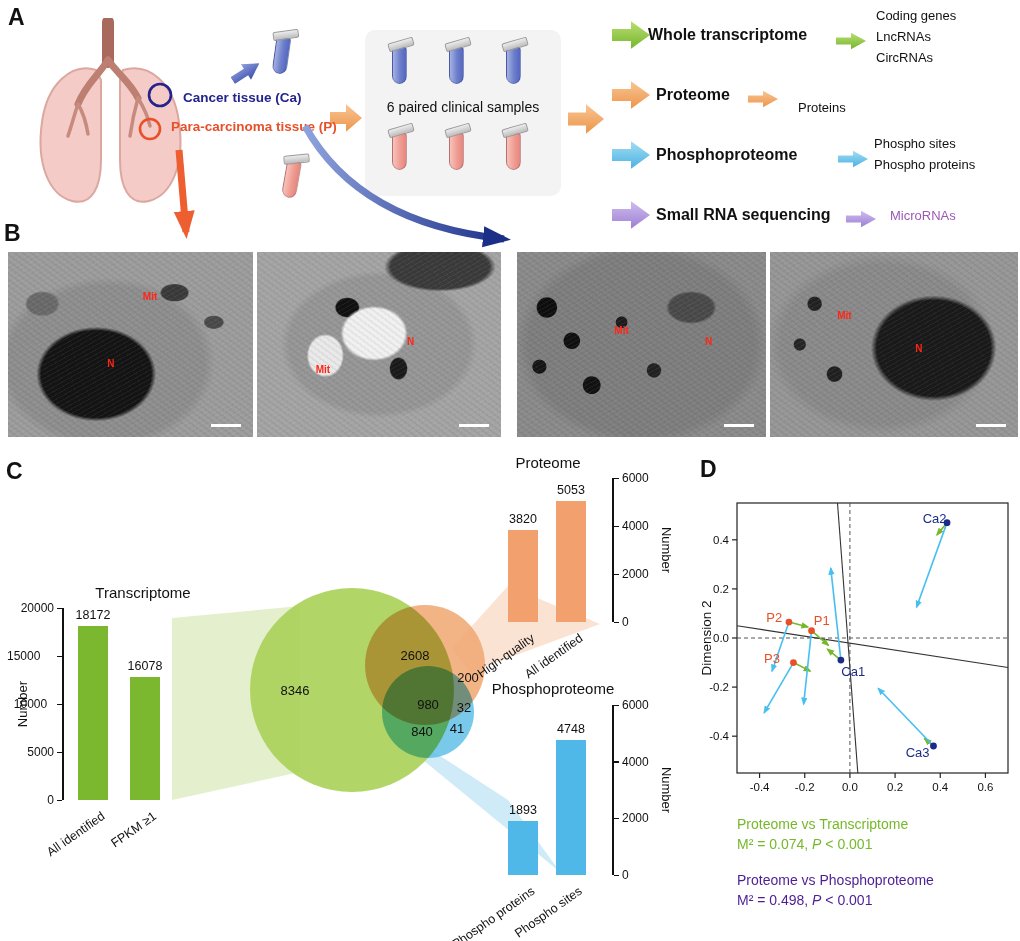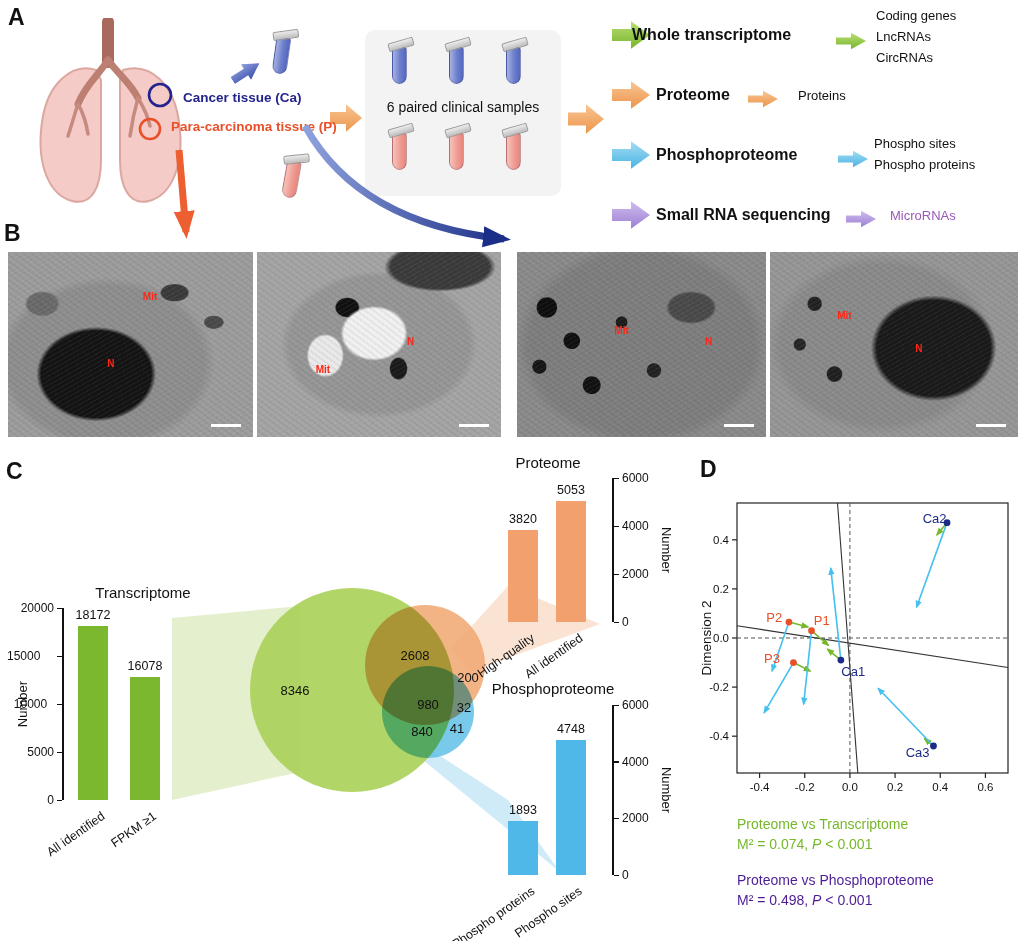--- a/index.html
+++ b/index.html
@@ -119,30 +119,30 @@
   <div class="tube blue" style="left:449px;top:46px"></div>
   <div class="tube blue" style="left:506px;top:46px"></div>
   <div class="tube pink" style="left:392px;top:132px"></div>
   <div class="tube pink" style="left:449px;top:132px"></div>
   <div class="tube pink" style="left:506px;top:132px"></div>
   <div class="samples-text" style="left:373px;top:99px;width:180px">6 paired clinical samples</div>
 
   <div class="flow-arrow fa-orange" style="left:568px;top:103px;width:36px;height:32px"></div>
 
   <div class="flow-arrow fa-green" style="left:612px;top:20px;width:38px;height:30px"></div>
-  <div class="wf-name" style="left:632px;top:26px">Whole transcriptome</div>
+  <div class="wf-name" style="left:648px;top:26px">Whole transcriptome</div>
   <div class="flow-arrow fa-green" style="left:836px;top:32px;width:30px;height:18px"></div>
   <div class="wf-out" style="left:876px;top:8px">Coding genes</div>
   <div class="wf-out" style="left:876px;top:29px">LncRNAs</div>
   <div class="wf-out" style="left:876px;top:50px">CircRNAs</div>
 
   <div class="flow-arrow fa-orange" style="left:612px;top:80px;width:38px;height:30px"></div>
   <div class="wf-name" style="left:656px;top:86px">Proteome</div>
   <div class="flow-arrow fa-orange" style="left:748px;top:90px;width:30px;height:18px"></div>
-  <div class="wf-out" style="left:798px;top:88px">Proteins</div>
+  <div class="wf-out" style="left:798px;top:100px">Proteins</div>
 
   <div class="flow-arrow fa-blue" style="left:612px;top:140px;width:38px;height:30px"></div>
   <div class="wf-name" style="left:656px;top:146px">Phosphoproteome</div>
   <div class="flow-arrow fa-blue" style="left:838px;top:150px;width:30px;height:18px"></div>
   <div class="wf-out" style="left:874px;top:136px">Phospho sites</div>
   <div class="wf-out" style="left:874px;top:157px">Phospho proteins</div>
 
   <div class="flow-arrow fa-purple" style="left:612px;top:200px;width:38px;height:30px"></div>
   <div class="wf-name" style="left:656px;top:206px">Small RNA sequencing</div>
   <div class="flow-arrow fa-purple" style="left:846px;top:210px;width:30px;height:18px"></div>

